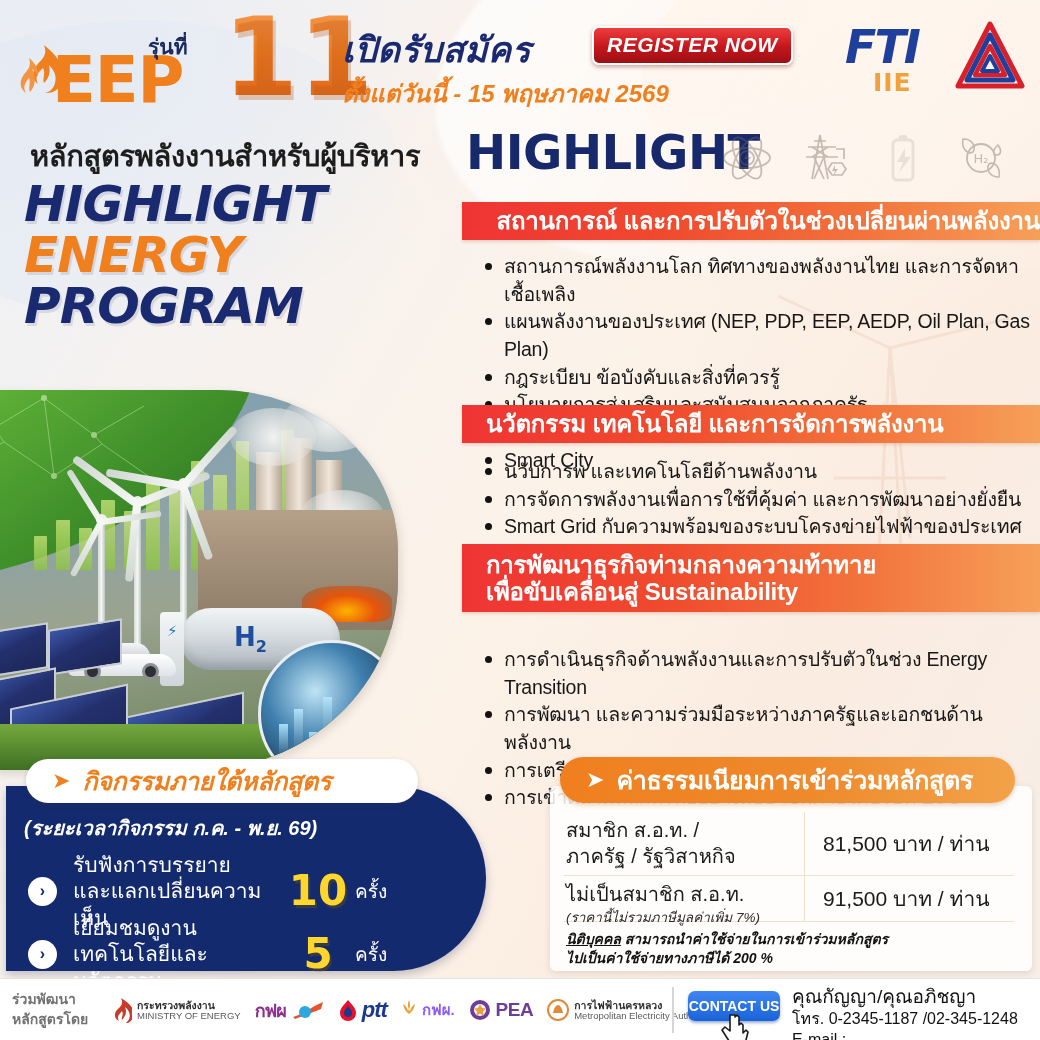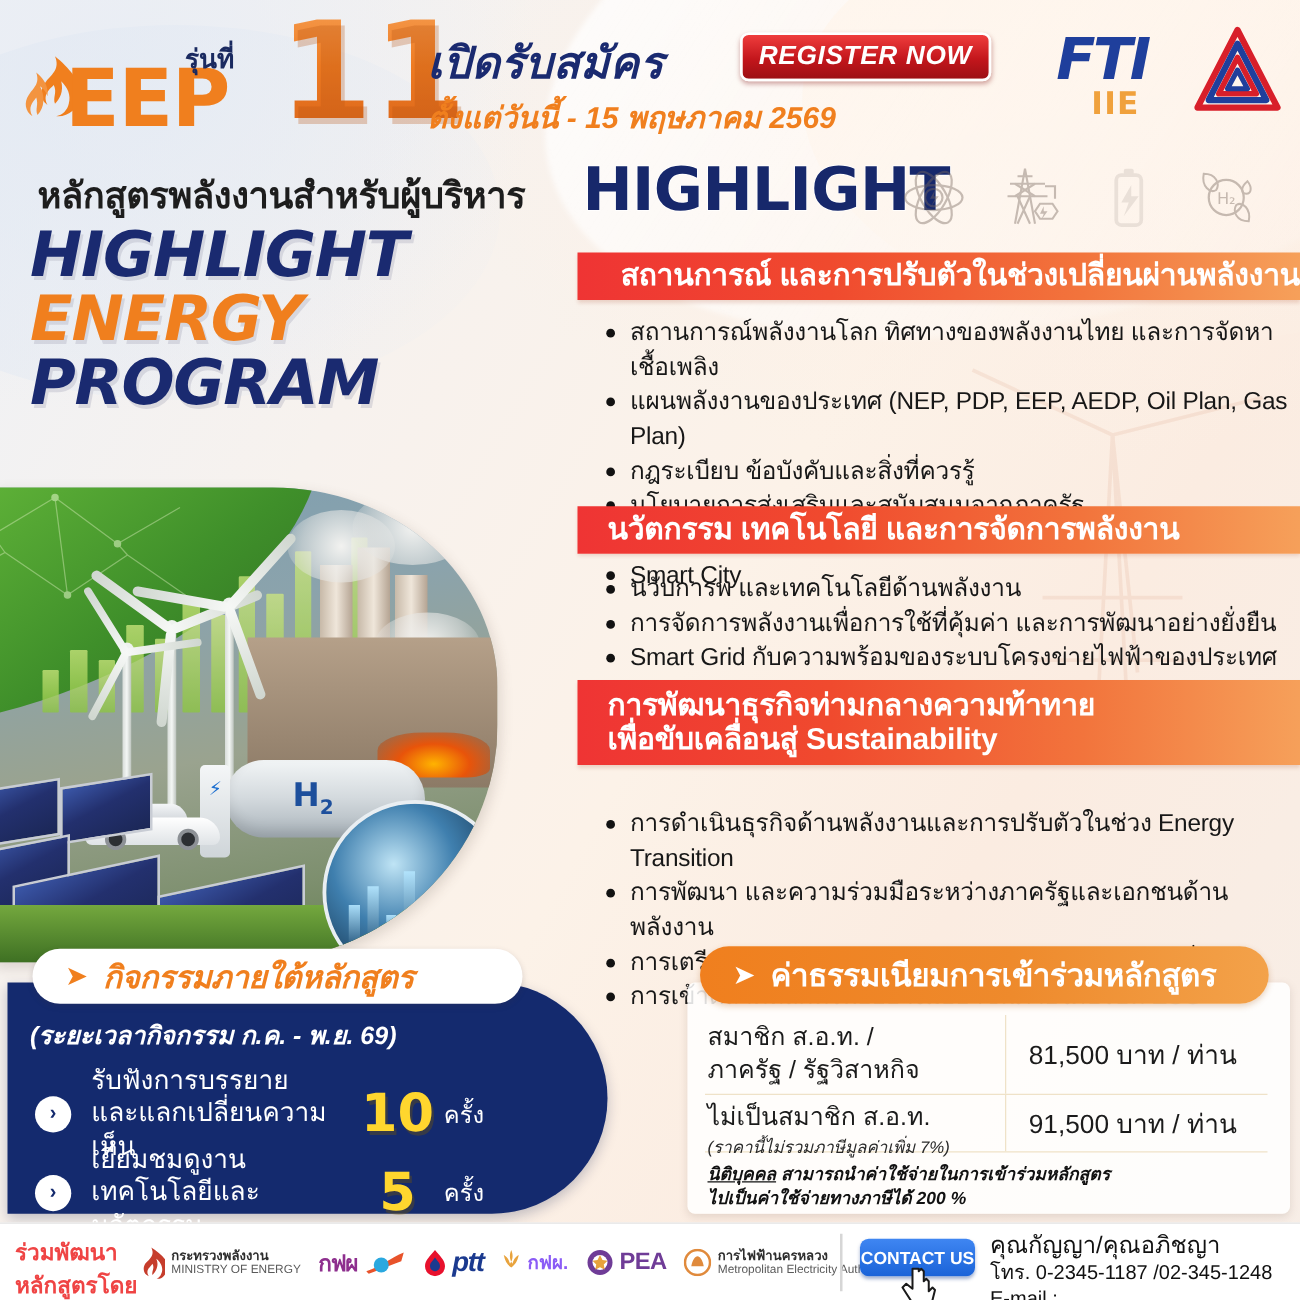--- a/index.html
+++ b/index.html
@@ -237,22 +237,22 @@
   .fee-price { flex:1; padding:6px 2px 6px 18px; font-size:21px; color:#1b1b1b;
     border-left:1.5px solid #efe2c8; display:flex; align-items:center; }
   .fee-note { position:absolute; left:566px; top:906px; width:440px; }
   .fee-note .n1 { font-size:13.5px; font-style:italic; color:#2a2a2a; }
   .fee-note .n2 { font-size:14px; font-weight:800; font-style:italic; color:#111; margin-top:2px; line-height:1.35; }
   .fee-note .n2 u { text-decoration:underline; }
 
   
   .footer { position:absolute; left:0; top:978px; width:1040px; height:62px;
     background:#ffffff; border-top:1px solid #e3e3e3; }
-  .foot-by { position:absolute; left:12px; top:10px; font-size:18px; font-weight:800;
-    color:#ef4444; line-height:1.45; }
+  .foot-by { position:absolute; left:12px; top:10px; font-size:14px; font-weight:800;
+    color:#737373; line-height:1.45; }
   .logos { position:absolute; left:110px; top:8px; display:flex; align-items:center; gap:14px; height:46px; }
   .logo { display:flex; align-items:center; gap:5px; }
   .logo-cap { font-size:9.5px; line-height:1.15; color:#5a5a5a; }
   .logo-cap b { display:block; font-size:10.5px; color:#2d2d2d; }
   .foot-div { position:absolute; left:672px; top:8px; width:2px; height:46px; background:#d6d6d6; }
   .contact-btn {
     position:absolute; left:688px; top:12px; width:92px; height:30px;
     background:linear-gradient(180deg,#3f86f2 0%, #1a63d8 100%);
     border-radius:7px; color:#fff; font-size:14px; font-weight:900;
     display:flex; align-items:center; justify-content:center;

